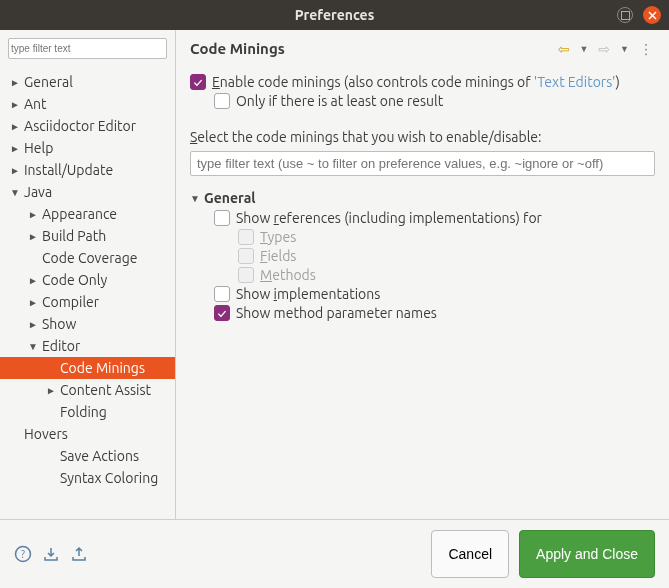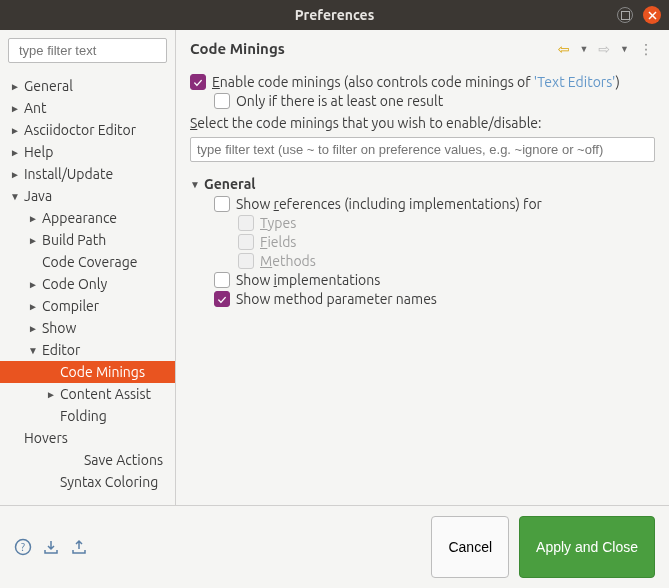--- a/index.html
+++ b/index.html
@@ -6,21 +6,21 @@
 body { font-family: "Ubuntu", "Segoe UI", sans-serif; font-size: 14px; color: #3c3c3c; background: #f5f5f3; width: 669px; height: 588px; overflow: hidden; display: flex; flex-direction: column; }
 .titlebar { background: #3b3733; color: #e8e6e3; height: 30px; display: flex; align-items: center; justify-content: center; position: relative; }
 .titlebar-title { font-weight: bold; font-size: 14px; }
 .titlebar-btns { position: absolute; right: 8px; display: flex; gap: 10px; align-items: center; }
 .tb-btn { width: 18px; height: 18px; border-radius: 50%; display: flex; align-items: center; justify-content: center; font-size: 12px; cursor: pointer; }
 .tb-max { background: transparent; color: #ddd; border: 1px solid #888; border-radius: 50%; width:16px; height:16px; }
 .tb-close { background: #e95420; color: #fff; }
 .content { display: flex; flex: 1; overflow: hidden; }
 .sidebar { width: 176px; border-right: 1px solid #d0cfce; display: flex; flex-direction: column; background: #f5f5f3; overflow: hidden; }
 .filter { margin: 8px; }
-.filter input { width: 100%; padding: 4px 10px; border: 1px solid #bdbdbd; background: #fff; font-size: 13px; color: #4c1d95; border-radius: 2px; }
+.filter input { width: 100%; padding: 4px 2px; border: 1px solid #bdbdbd; background: #fff; font-size: 10px; color: #4c1d95; border-radius: 2px; }
 .tree { flex: 1; overflow: hidden; padding-top: 4px; }
 .tree-item { display: flex; align-items: center; padding: 3px 4px 3px 8px; cursor: pointer; white-space: nowrap; }
 .tree-item.selected { background: #e95420; color: #fff; }
 .tree-arrow { width: 14px; text-align: center; font-size: 10px; color: #555; }
 .tree-item.selected .tree-arrow { color: #fff; }
 .tree-label { padding-left: 2px; }
 .main { flex: 1; display: flex; flex-direction: column; overflow: hidden; }
 .main-header { display: flex; align-items: center; padding: 10px 14px 6px 14px; }
 .main-title { font-weight: bold; font-size: 15px; flex: 1; }
 .toolbar-icons { display: flex; gap: 6px; align-items: center; color: #888; font-size: 14px; }
@@ -32,33 +32,33 @@
 .main-body { padding: 8px 14px; flex: 1; overflow: hidden; }
 .row { display: flex; align-items: center; margin: 3px 0; }
 .chk { width: 16px; height: 16px; border: 1px solid #a7a7a7; border-radius: 3px; margin-right: 6px; display: flex; align-items: center; justify-content: center; background: #fff; cursor: pointer; flex-shrink:0; }
 .chk.checked { background: #8a2d7a; border-color: #8a2d7a; }
 .chk.checked::after { content: "✓"; color: #fff; font-size: 12px; font-weight: bold; }
 .chk.disabled { border-color: #ccc; background: #f0f0f0; cursor: default; }
 .lbl { cursor: pointer; }
 .lbl u { text-decoration: underline; }
 .lbl.disabled { color: #a0a0a0; }
 .link { color: #6498c9; cursor: pointer; }
-.select-text { margin-top: 6px; }
+.select-text { margin-top: 20px; }
 .typefilter2 { margin-top: 6px; }
 .typefilter2 input { width: 100%; padding: 4px 6px; border: 1px solid #bdbdbd; background: #fff; font-size: 13px; color: #888; border-radius: 2px; }
 .group { margin-top: 14px; }
 .group-header { display: flex; align-items: center; font-weight: bold; cursor: pointer; }
 .group-arrow { width: 14px; font-size: 10px; color: #555; }
 .group-body { padding-left: 24px; margin-top: 4px; text-align: right; }
 .indent { padding-left: 24px; }
 .footer { border-top: 1px solid #d0cfce; padding: 10px 14px; display: flex; align-items: center; gap: 10px; }
 .footer-icons { display: flex; gap: 10px; align-items: center; color: #5a7fa6; }
 .ficon { cursor: pointer; }
 .spacer { flex: 1; }
-.btn { padding: 22px 16px; border-radius: 4px; font-size: 14px; cursor: pointer; border: 1px solid #bdbdbd; background: #fafafa; }
+.btn { padding: 15px 16px; border-radius: 4px; font-size: 14px; cursor: pointer; border: 1px solid #bdbdbd; background: #fafafa; }
 .btn.primary { background: #4a9e3f; border-color: #3c8a33; color: #fff; }
 svg { display: block; }
 </style>
 </head>
 <body>
 
 <div class="titlebar">
   <span class="titlebar-title">Preferences</span>
   <div class="titlebar-btns">
     <span class="tb-btn tb-max">
@@ -142,21 +142,21 @@
           <span class="tree-label">Content Assist</span>
         </div>
         <div class="tree-item" style="padding-left: 44px;">
           <span class="tree-arrow"></span>
           <span class="tree-label">Folding</span>
         </div>
         <div class="tree-item" style="">
           <span class="tree-arrow"></span>
           <span class="tree-label">Hovers</span>
         </div>
-        <div class="tree-item" style="padding-left: 68px;">
+        <div class="tree-item" style="padding-left: 44px;">
           <span class="tree-arrow"></span>
           <span class="tree-label">Save Actions</span>
         </div>
         <div class="tree-item" style="padding-left: 44px; text-align: center;">
           <span class="tree-arrow"></span>
           <span class="tree-label">Syntax Coloring</span>
         </div>
       </div>
   </div>
 

